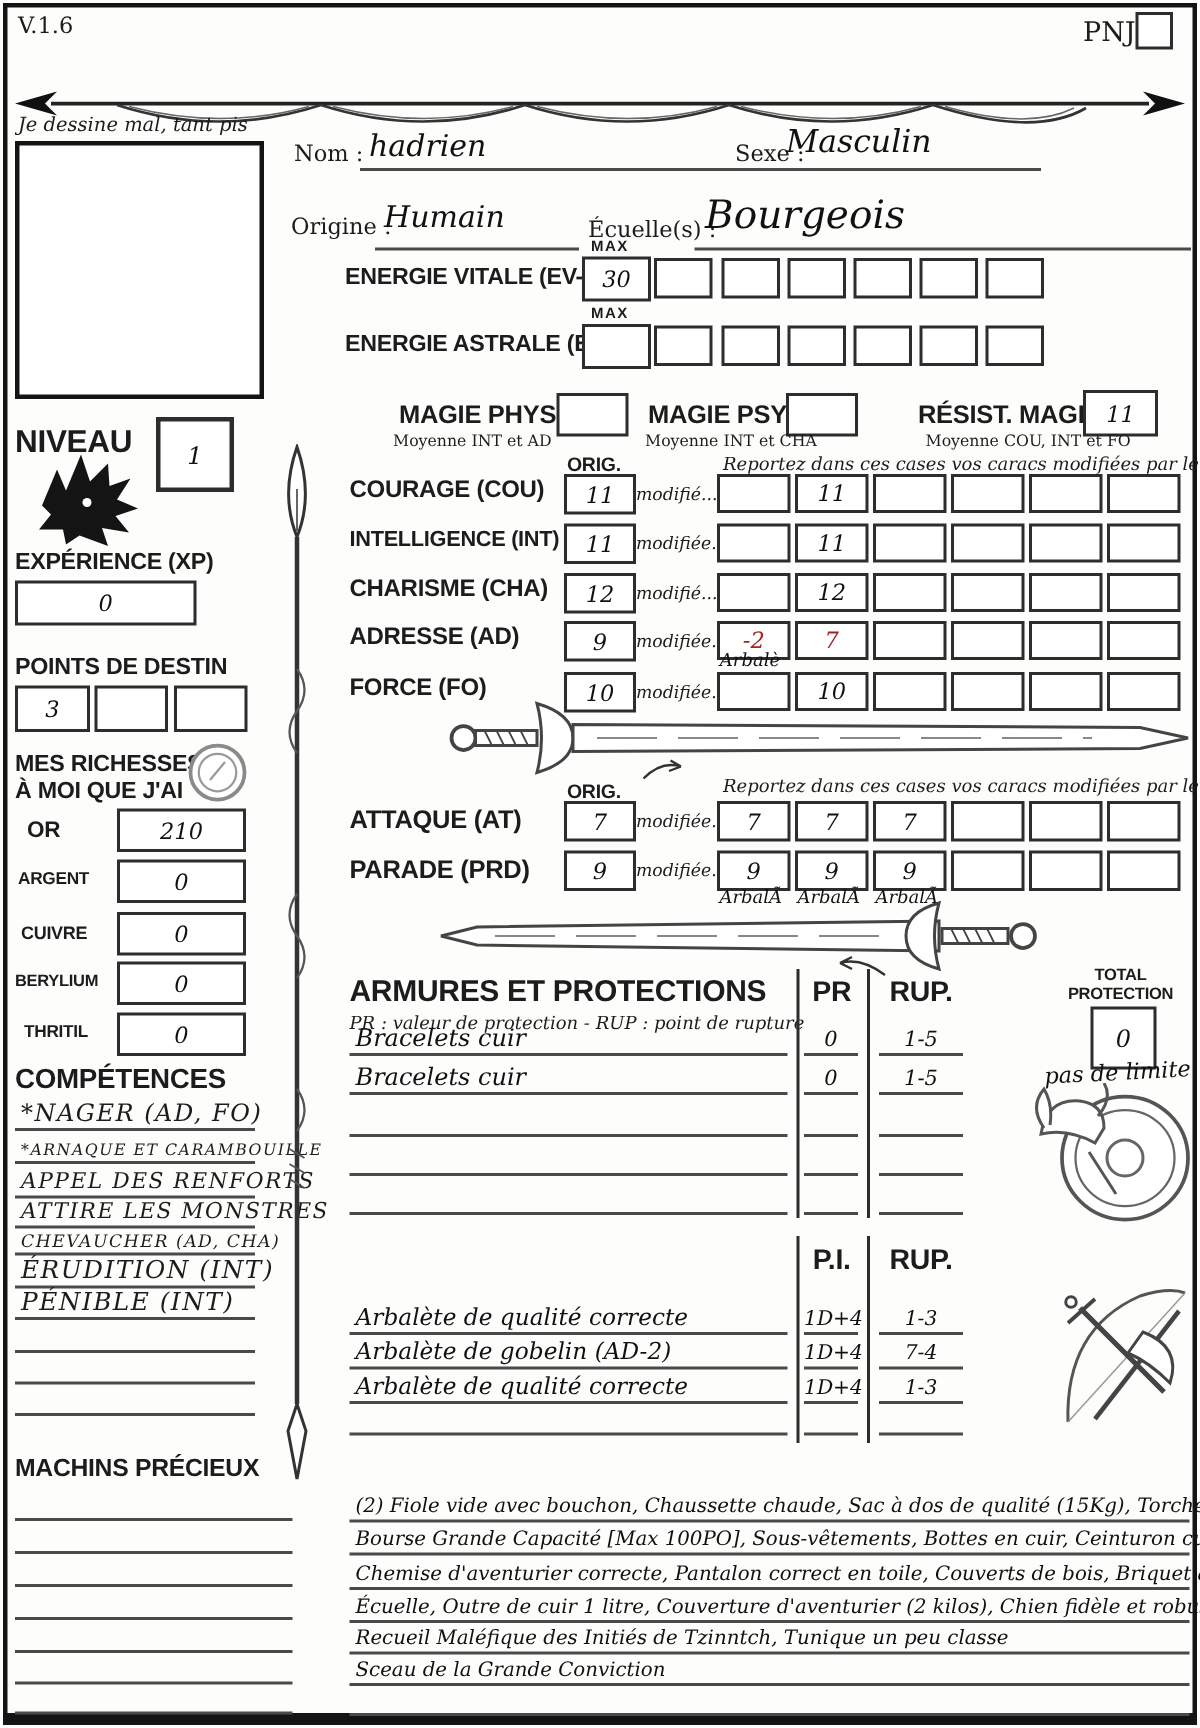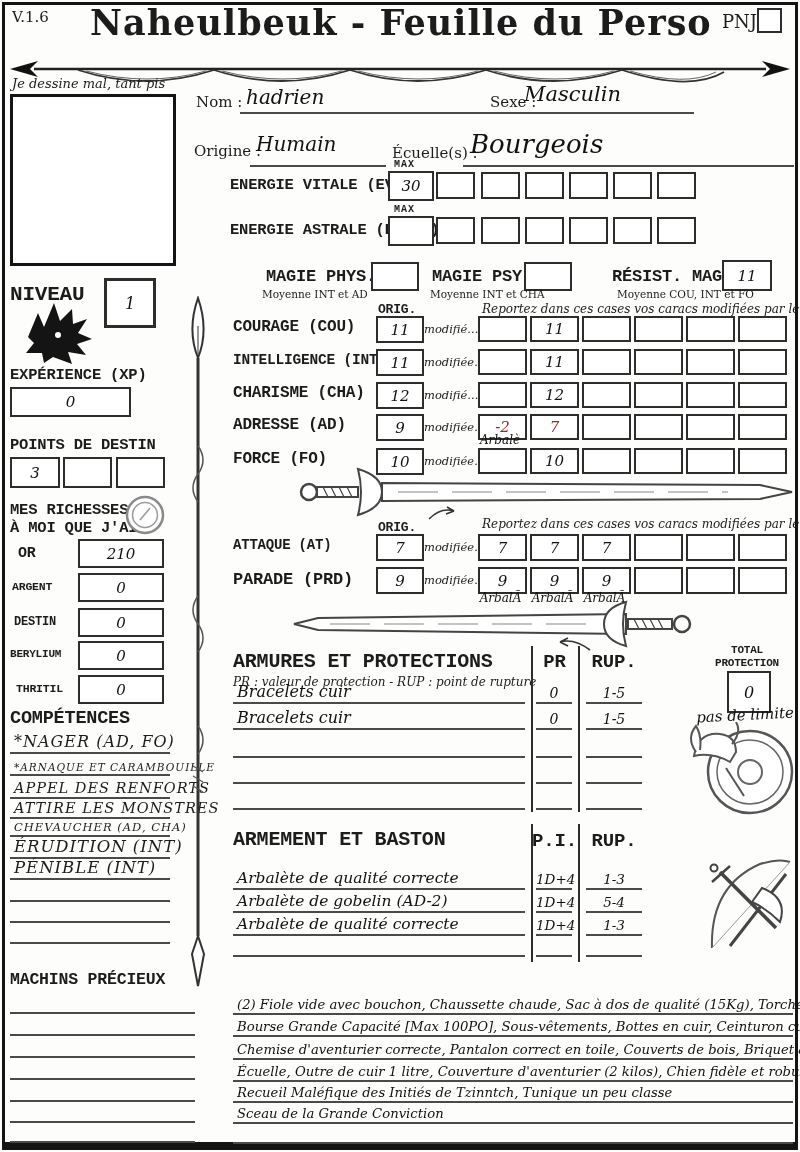--- a/index.html
+++ b/index.html
@@ -1,21 +1,21 @@
 <!DOCTYPE html>
 <html><head>
 <meta charset="utf-8">
 <style>
   html,body{margin:0;padding:0;background:#bdbdbd}
   #page{position:relative;width:800px;height:1152px;margin:0 auto;background:#fdfdfc;
         font-family:"DejaVu Serif",serif;color:#1c1c1c;overflow:hidden}
   .frame{position:absolute;left:2px;top:2px;right:2px;bottom:2px;
          border:3px solid #141414;border-bottom:8px solid #141414;pointer-events:none}
   .t{position:absolute;white-space:nowrap}
-  .b{font-family:Liberation Mono, monospace;font-weight:bold;letter-spacing:-.2px}
+  .b{font-family:Liberation Sans, sans-serif;font-weight:bold;letter-spacing:-.2px}
   .ser{font-family:"DejaVu Serif",serif}
   .it{font-style:italic}
   .hand{font-family:"DejaVu Serif",serif;font-style:italic;color:#111}
   .bx{position:absolute;border:2px solid #2d2d2d;background:#fff;display:flex;align-items:center;
       justify-content:center;font-family:"DejaVu Serif",serif;font-style:italic;font-size:15px;color:#111}
   .ln{position:absolute;border-bottom:2px solid #4a4a4a;height:0}
   .ln>span{position:absolute;bottom:1px;left:4px;white-space:nowrap}
   .ctr{text-align:center}
   .red{color:#a32424}
   .vdiv{position:absolute;width:2px;background:#2d2d2d}
@@ -23,21 +23,20 @@
   .comp{letter-spacing:1px;font-style:italic}
   svg{display:block}
 </style>
 </head>
 <body>
 
 <div id="page">
   <div class="frame"></div>
 
   <div class="t ser" style="left:12px;top:8px;font-size:15px">V.1.6</div>
-  <div class="t title ctr" style="left:90px;top:2px;width:620px">Naheulbeuk - Feuille du Perso</div>
   <div class="t ser" style="left:722px;top:11px;font-size:18px">PNJ</div>
   <div class="bx" style="left:757px;top:8px;width:21px;height:21px"></div>
   <svg class="t" style="left:8px;top:56px" width="784" height="32" viewBox="0 0 784 32">
     <line x1="26" y1="13" x2="758" y2="13" stroke="#222" stroke-width="2.5"></line>
     <polygon points="2,13 30,5 22,13 30,21" fill="#111"></polygon>
     <polygon points="782,13 754,5 762,13 754,21" fill="#111"></polygon>
     <path d="M70,14 Q138,36 206,14 M206,14 Q274,36 342,14 M342,14 Q410,36 478,14 M478,14 Q546,36 614,14 M614,14 Q682,36 716,16" fill="none" stroke="#333" stroke-width="1.8"></path>
     <path d="M78,15 Q140,31 198,15 M214,15 Q276,31 334,15 M350,15 Q412,31 470,15 M486,15 Q548,31 606,15 M622,15 Q678,31 708,16" fill="none" stroke="#666" stroke-width="1"></path>
   </svg>
 
@@ -64,21 +63,21 @@
   <svg class="t" style="left:124px;top:494px" width="42" height="42">
     <circle cx="21" cy="21" r="18" fill="#fff" stroke="#8a8a8a" stroke-width="2.5"></circle>
     <circle cx="21" cy="21" r="12.5" fill="none" stroke="#9a9a9a" stroke-width="1.5"></circle>
     <line x1="16" y1="26" x2="26" y2="14" stroke="#9a9a9a" stroke-width="1.5"></line>
   </svg>
 
   <div class="t b" style="left:18px;top:545px;font-size:15px">OR</div>
   <div class="bx" style="left:78px;top:539px;width:82px;height:25px">210</div>
   <div class="t b" style="left:12px;top:580px;font-size:11.5px">ARGENT</div>
   <div class="bx" style="left:78px;top:573px;width:82px;height:25px">0</div>
-  <div class="t b" style="left:14px;top:615px;font-size:12px">DESTIN</div>
+  <div class="t b" style="left:14px;top:615px;font-size:12px">CUIVRE</div>
   <div class="bx" style="left:78px;top:608px;width:82px;height:25px">0</div>
   <div class="t b" style="left:10px;top:648px;font-size:11px">BERYLIUM</div>
   <div class="bx" style="left:78px;top:641px;width:82px;height:25px">0</div>
   <div class="t b" style="left:16px;top:682px;font-size:11.5px">THRITIL</div>
   <div class="bx" style="left:78px;top:675px;width:82px;height:25px">0</div>
 
   <div class="t b" style="left:10px;top:708px;font-size:18.5px">COMPÉTENCES</div>
   <div class="ln" style="left:10px;top:752px;width:160px">
       <span class="comp" style="font-size:16px">*NAGER (AD, FO)</span>
     </div>
@@ -226,21 +225,21 @@
     <path d="M84,17 L462,19 L494,26 L462,33 L84,35 Z" fill="#fff" stroke="#444" stroke-width="2"></path>
     <path d="M100,26 L430,26" stroke="#888" stroke-width="1.2" stroke-dasharray="40 14"></path>
   </svg>
 
   <svg class="t" style="left:427px;top:505px" width="30" height="16" viewBox="0 0 30 16">
     <path d="M2,14 Q14,2 27,6 M27,6 l-7,-4 M27,6 l-8,3" fill="none" stroke="#333" stroke-width="1.6"></path>
   </svg>
   <div class="t b" style="left:378px;top:520px;font-size:13px">ORIG.</div>
   <div class="t ser it" style="left:482px;top:517px;font-size:12px">Reportez dans ces cases vos caracs modifiées par le matériel</div>
 
-  <div class="t b" style="left:233px;top:537px;font-size:14px">ATTAQUE (AT)</div>
+  <div class="t b" style="left:233px;top:537px;font-size:17px">ATTAQUE (AT)</div>
   <div class="bx" style="left:376px;top:534px;width:44px;height:23px">7</div>
   <div class="t ser it" style="left:424px;top:540px;font-size:11.5px">modifiée...</div>
   <div class="bx" style="left:478px;top:534px;width:45px;height:23px">7</div>
   <div class="bx" style="left:530px;top:534px;width:45px;height:23px">7</div>
   <div class="bx" style="left:582px;top:534px;width:45px;height:23px">7</div>
   <div class="bx" style="left:634px;top:534px;width:45px;height:23px"></div>
   <div class="bx" style="left:686px;top:534px;width:45px;height:23px"></div>
   <div class="bx" style="left:738px;top:534px;width:45px;height:23px"></div>
 
   <div class="t b" style="left:233px;top:570px;font-size:17px">PARADE (PRD)</div>
@@ -310,21 +309,20 @@
   <svg class="t" style="left:686px;top:722px" width="110" height="94" viewBox="0 0 110 94">
     <ellipse cx="64" cy="50" rx="42" ry="41" fill="#fff" stroke="#555" stroke-width="2.5"></ellipse>
     <ellipse cx="64" cy="50" rx="33" ry="32" fill="none" stroke="#666" stroke-width="1.5"></ellipse>
     <circle cx="64" cy="50" r="12" fill="none" stroke="#666" stroke-width="2"></circle>
     <path d="M8,34 Q12,10 34,12 Q50,14 50,30 L44,40 Q26,30 8,34 Z" fill="#fff" stroke="#555" stroke-width="2"></path>
     <path d="M10,30 Q0,16 10,4 Q16,14 14,28" fill="#fff" stroke="#555" stroke-width="2"></path>
     <path d="M46,22 Q56,10 50,0" fill="none" stroke="#555" stroke-width="2"></path>
     <line x1="40" y1="46" x2="58" y2="74" stroke="#555" stroke-width="2"></line>
   </svg>
 
-  <div class="t b" style="left:233px;top:828px;font-size:20px">ARMEMENT ET BASTON</div>
   <div class="t b ctr" style="left:531px;top:830px;width:47px;font-size:19px">P.I.</div>
   <div class="t b ctr" style="left:583px;top:830px;width:62px;font-size:19px">RUP.</div>
   <div class="vdiv" style="left:531px;top:824px;height:138px"></div>
   <div class="vdiv" style="left:578px;top:824px;height:138px"></div>
 
   <div class="ln" style="left:233px;top:888px;width:292px">
       <span class="hand" style="font-size:15.5px">Arbalète de qualité correcte</span>
     </div>
   <div class="ln" style="left:536px;top:888px;width:36px">
       <span class="hand ctr" style="font-size:13.5px;left:0;width:36px">1D+4</span>
@@ -332,21 +330,21 @@
   <div class="ln" style="left:586px;top:888px;width:56px">
       <span class="hand ctr" style="font-size:13.5px;left:0;width:56px">1-3</span>
     </div>
   <div class="ln" style="left:233px;top:911px;width:292px">
       <span class="hand" style="font-size:15.5px">Arbalète de gobelin (AD-2)</span>
     </div>
   <div class="ln" style="left:536px;top:911px;width:36px">
       <span class="hand ctr" style="font-size:13.5px;left:0;width:36px">1D+4</span>
     </div>
   <div class="ln" style="left:586px;top:911px;width:56px">
-      <span class="hand ctr" style="font-size:13.5px;left:0;width:56px">5-4</span>
+      <span class="hand ctr" style="font-size:13.5px;left:0;width:56px">7-4</span>
     </div>
   <div class="ln" style="left:233px;top:934px;width:292px">
       <span class="hand" style="font-size:15.5px">Arbalète de qualité correcte</span>
     </div>
   <div class="ln" style="left:536px;top:934px;width:36px">
       <span class="hand ctr" style="font-size:13.5px;left:0;width:36px">1D+4</span>
     </div>
   <div class="ln" style="left:586px;top:934px;width:56px">
       <span class="hand ctr" style="font-size:13.5px;left:0;width:56px">1-3</span>
     </div>

